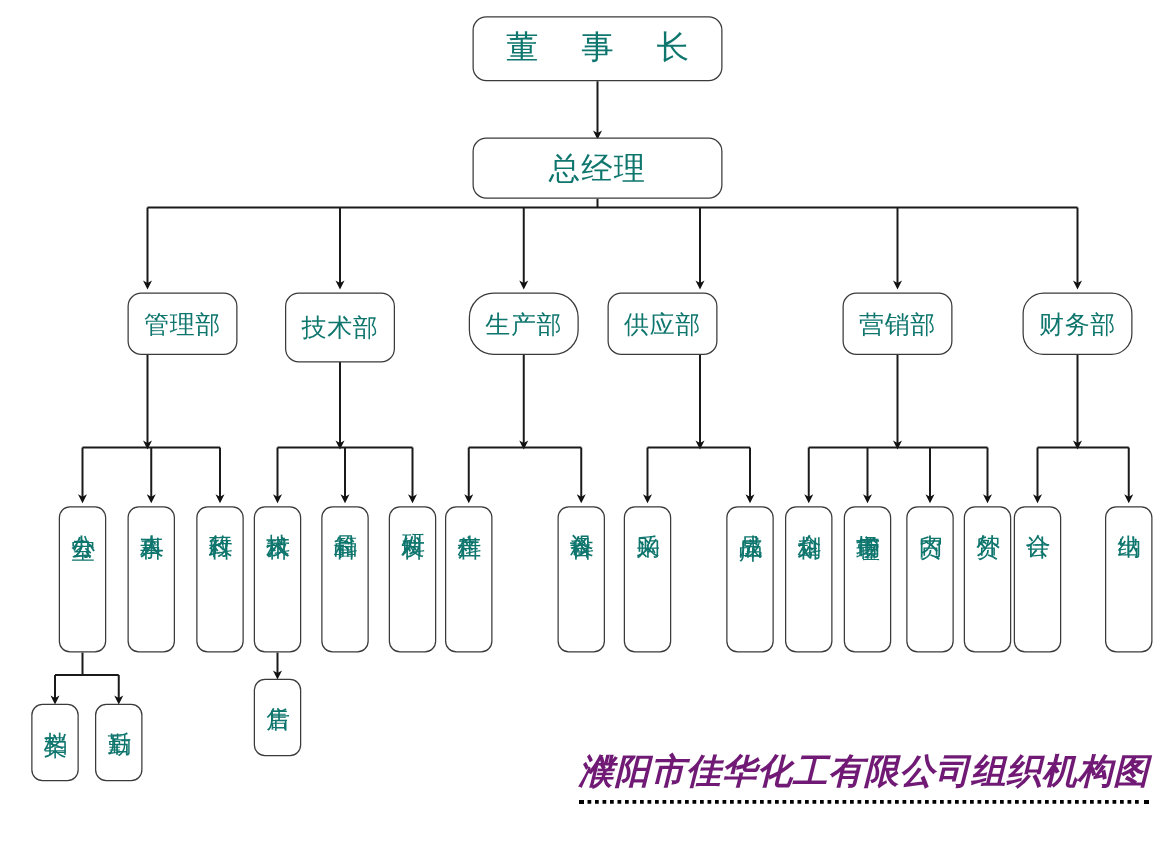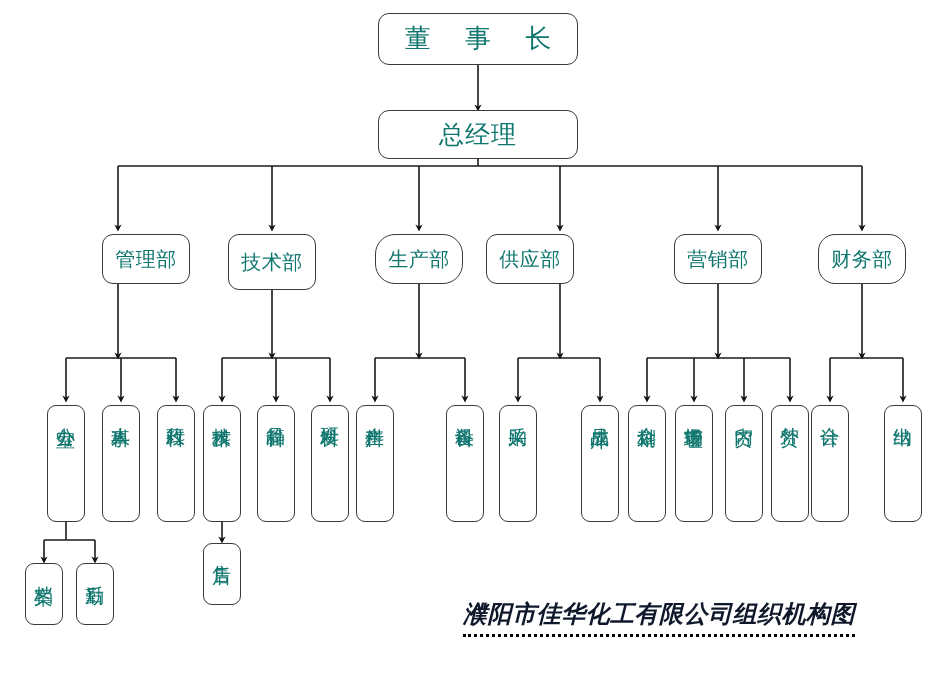--- a/index.html
+++ b/index.html
@@ -68,25 +68,25 @@
   .lvl3 .txt {
     font-size: 19px;
   }
   .lvl4 .txt {
     font-size: 19px;
   }
   #caption {
     position: absolute;
     left: 463px;
     top: 598px;
-    font-size: 24px;
+    font-size: 28px;
     font-weight: bold;
     font-style: italic;
     letter-spacing: 0.5px;
-    color: #0f172a;
+    color: #701a75;
     white-space: nowrap;
     padding-bottom: 4px;
     border-bottom: 3px dotted #000000;
     font-family: "DejaVu Serif", serif;
   }
 </style>
 </head>
 <body>
 
 <div id="chart-root">

